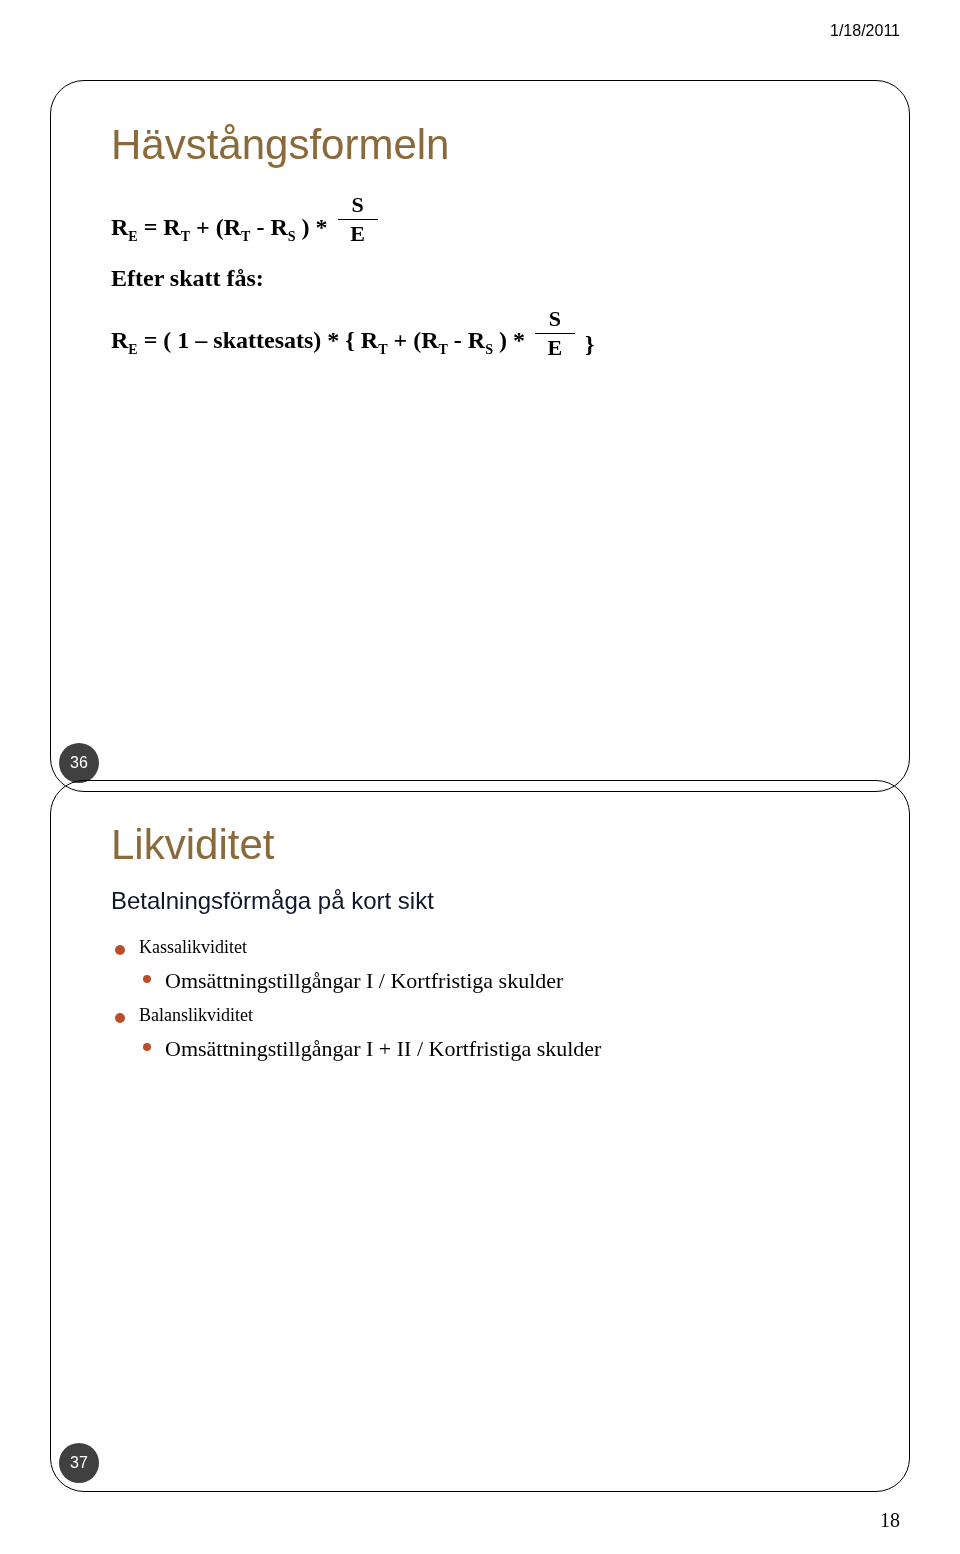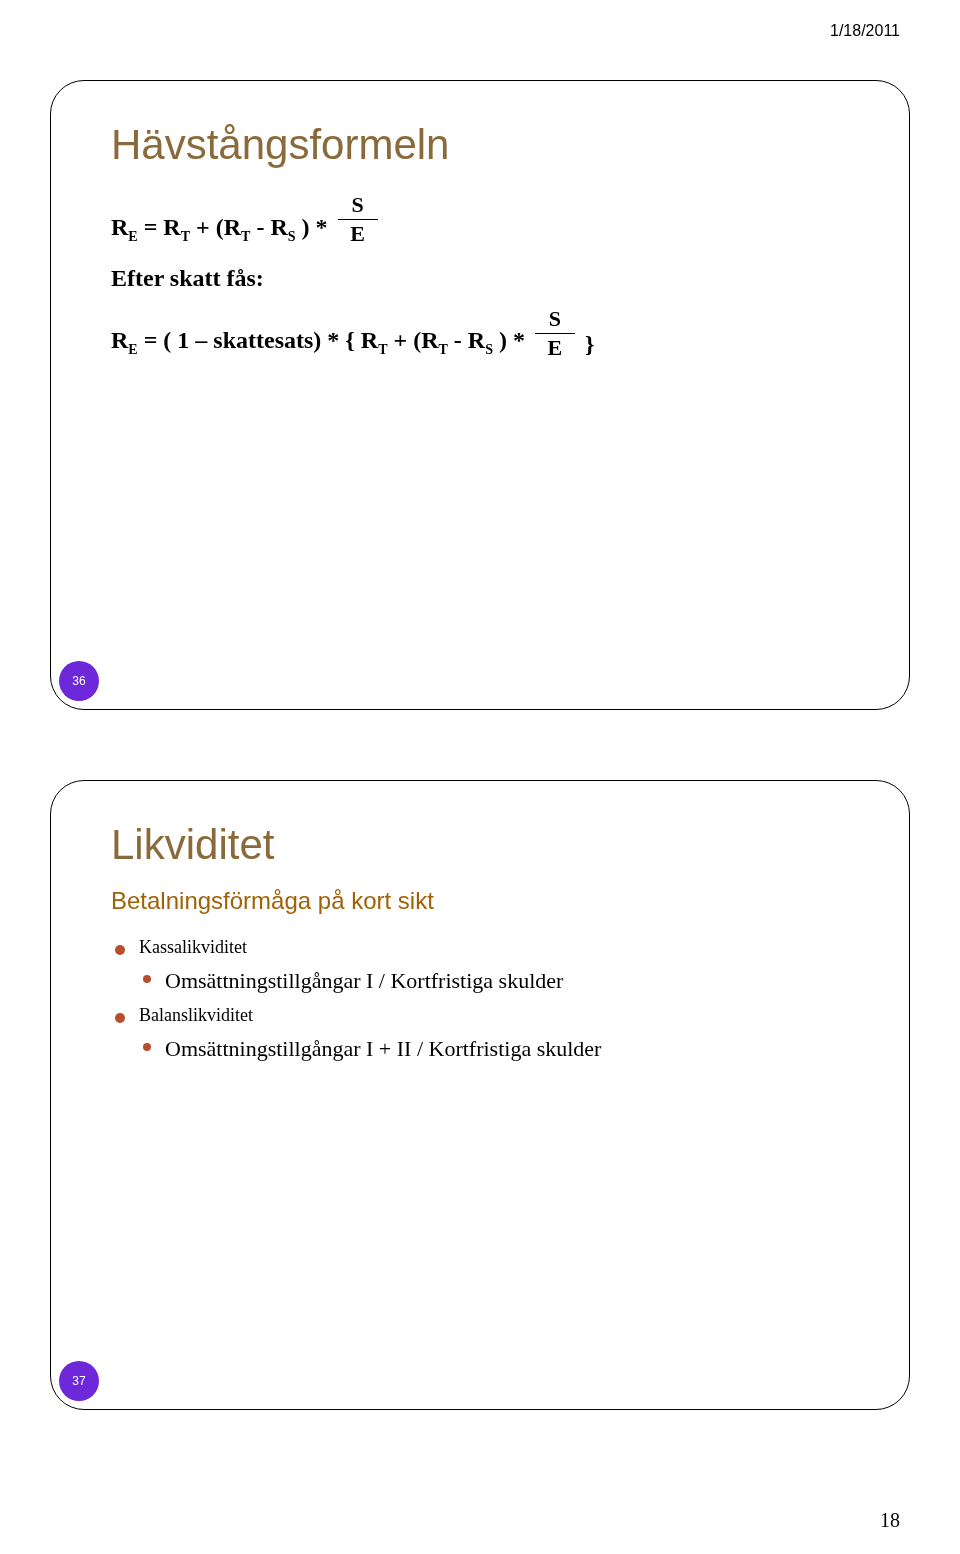--- a/index.html
+++ b/index.html
@@ -25,21 +25,21 @@
     bottom: 22px;
     right: 60px;
     font-family: Liberation Serif, serif;
     font-size: 20px;
     color: #000;
   }
   .slide {
     position: absolute;
     left: 50px;
     width: 860px;
-    height: 630px;
+    height: 712px;
     border: 1px solid #000;
     border-radius: 34px;
     box-sizing: border-box;
     padding: 30px 50px 30px 60px;
   }
   .slide-top {
     top: 80px;
   }
   .slide-bottom {
     top: 780px;
@@ -84,32 +84,32 @@
     font-size: 14px;
     vertical-align: sub;
   }
   .badge {
     position: absolute;
     left: 8px;
     bottom: 8px;
     width: 40px;
     height: 40px;
     border-radius: 50%;
-    background: #6d28d9;
+    background: #404040;
     color: #fff;
     font-family: Arial, sans-serif;
-    font-size: 12px;
+    font-size: 16px;
     display: flex;
     align-items: center;
     justify-content: center;
   }
   .subtitle {
     font-family: Arial, sans-serif;
     font-size: 24px;
-    color: #a16207;
+    color: #0f172a;
     margin: -6px 0 20px 0;
   }
   .bullet-l1 {
     position: relative;
     padding-left: 28px;
     margin: 4px 0 6px 0;
     font-family: 'Times New Roman', Georgia, serif;
     font-size: 18px;
     line-height: 1.4;
   }

